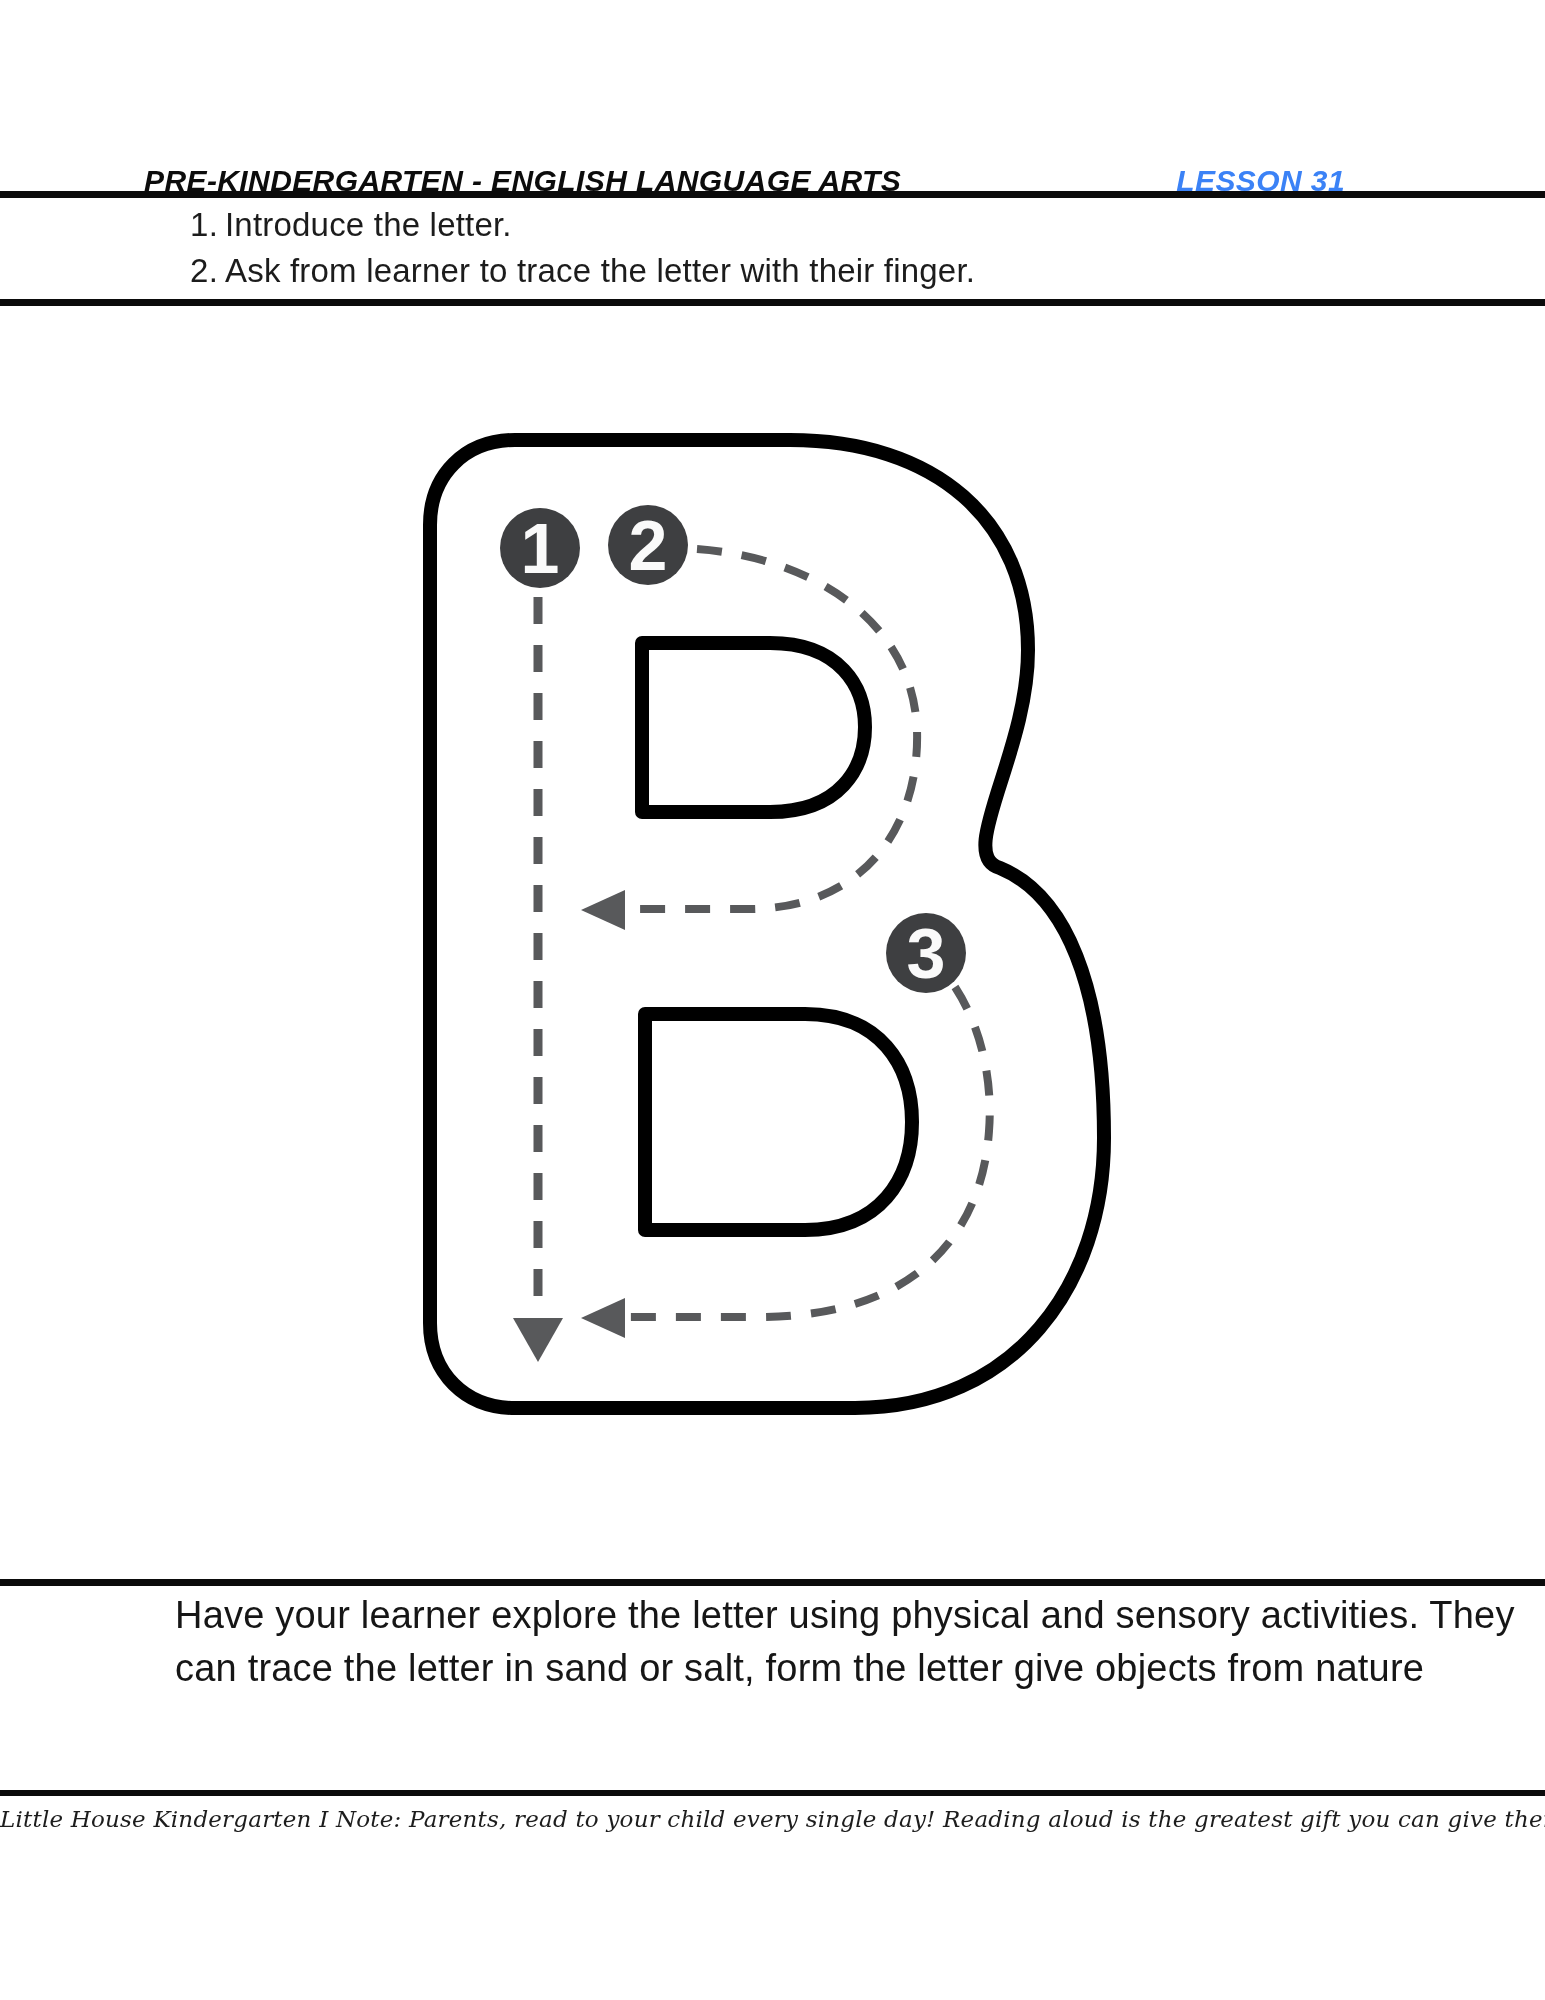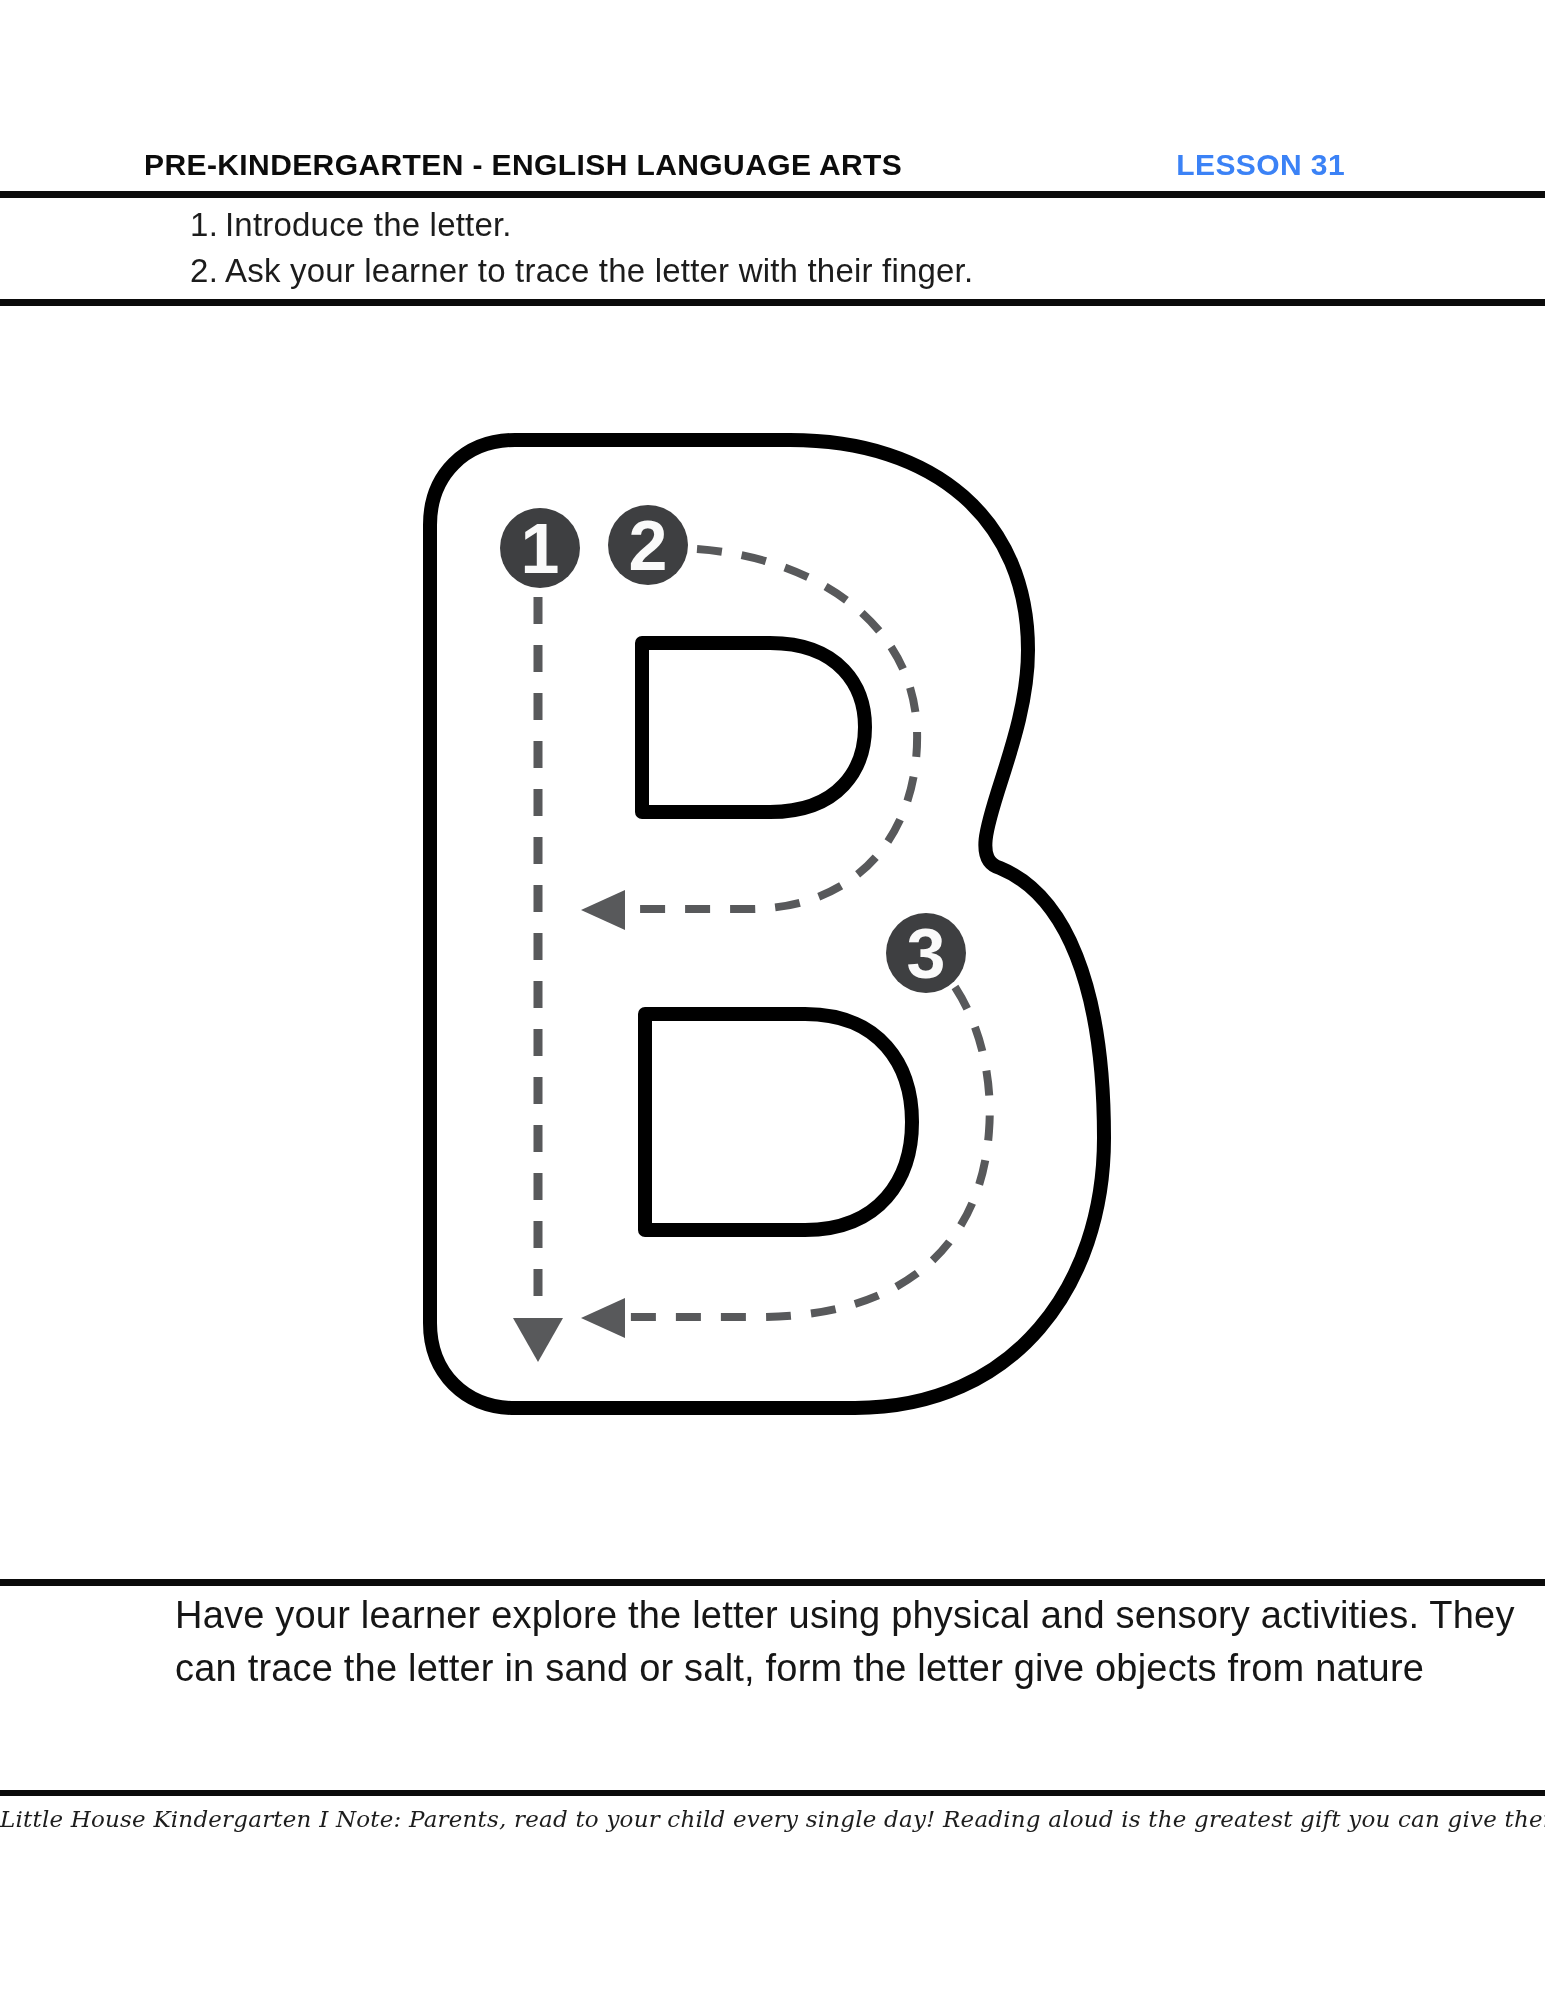--- a/index.html
+++ b/index.html
@@ -6,21 +6,21 @@
   .page{
     position:relative;
     width:1545px;height:2000px;
     background:#ffffff;
     font-family:"Liberation Sans",sans-serif;
     color:#111;
     overflow:hidden;
   }
   
   .header-row{
-    position:absolute;left:0;top:148px;width:1545px;height:40px;
+    position:absolute;left:0;top:164px;width:1545px;height:40px;font-style:italic;
   }
   .course-title{
     position:absolute;left:144px;top:0;
     font-size:30px;font-weight:700;letter-spacing:.4px;color:#0c0c0c;
     white-space:nowrap;
   }
   .lesson-label{
     position:absolute;right:200px;top:0;
     font-size:30px;font-weight:700;letter-spacing:.4px;color:#3b82f6;
     white-space:nowrap;
@@ -66,21 +66,21 @@
 
   <div class="rule rule-1"></div>
 
   <div class="instructions">
     <div class="instr-line">
       <span class="instr-num">1.</span>
       <span class="instr-text">Introduce the letter.</span>
     </div>
     <div class="instr-line">
       <span class="instr-num">2.</span>
-      <span class="instr-text">Ask your learner to trace the letter with their finger.</span>
+      <span class="instr-text">Ask from learner to trace the letter with their finger.</span>
     </div>
   </div>
 
   <div class="rule rule-2"></div>
 
   <div class="trace-area" aria-label="B">
     <svg viewBox="0 0 700 1000" xmlns="http://www.w3.org/2000/svg">
 
       <path d="M 100 15
                L 375 15

